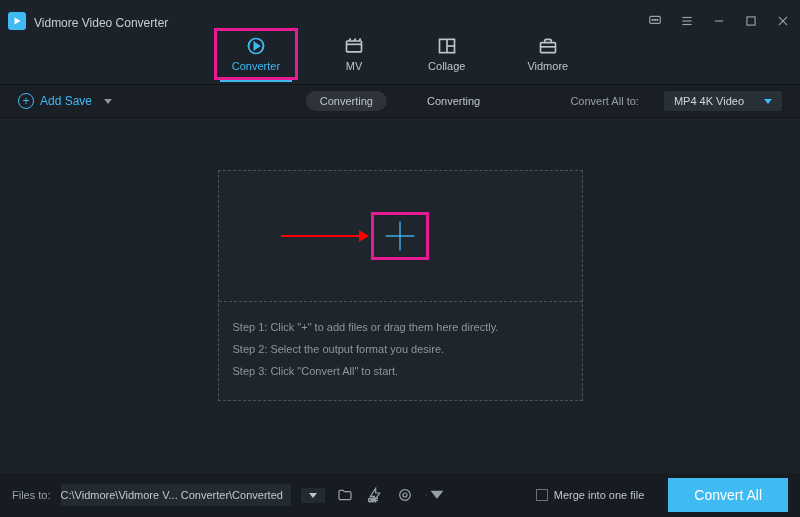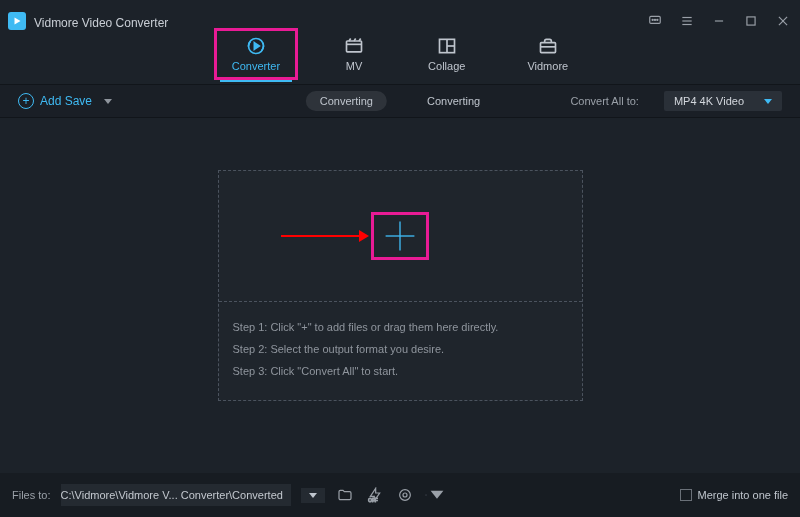--- a/index.html
+++ b/index.html
@@ -223,13 +223,14 @@
     <span style="margin-left:2px;">
       <svg width="8" height="8" viewBox="0 0 10 10">
           <polygon points="1,3 9,3 5,8" fill="#9aa0a8"></polygon>
         </svg>
     </span>
   </div>
   <div class="merge">
     <span class="cb"></span>
     <span>Merge into one file</span>
   </div>
+  <button class="convert-btn">Convert All</button>
 </div>
 
 </body></html>

